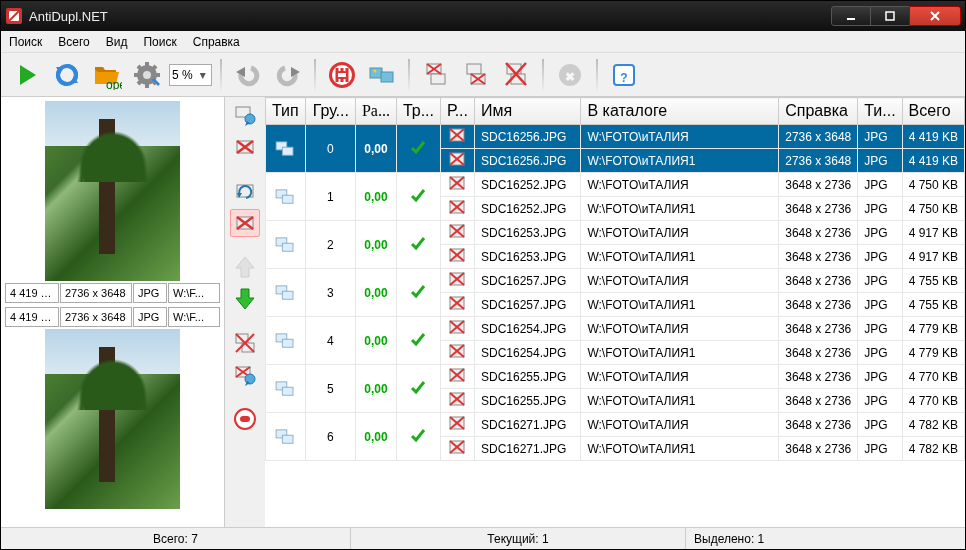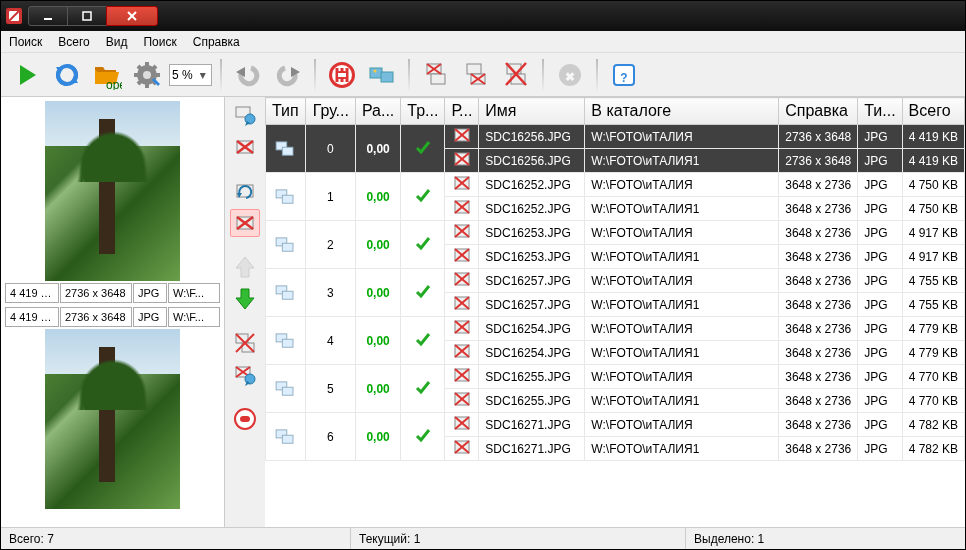--- a/index.html
+++ b/index.html
@@ -44,44 +44,45 @@
 .action-strip { width: 40px; display:flex; flex-direction:column; align-items:center; padding:4px 0; gap:4px; background:#f0f0f0;}
 .action-strip .abtn { width:30px; height:28px; display:flex; align-items:center; justify-content:center; border:1px solid transparent; border-radius:2px; cursor:pointer;}
 .action-strip .abtn.hl { background:#ffd8d8; border-color:#f99;}
 .action-strip .spacer { height:8px;}
 
 
 .table-area { flex:1; overflow:auto; position:relative;}
 table { border-collapse: collapse; width: 100%; }
 th { background: linear-gradient(#fdfdfd,#ececec); border:1px solid #ccc; padding: 4px 6px; text-align:left; font-weight:normal; font-size:16px; position:sticky; top:0; white-space:nowrap; overflow:hidden;}
 td { border:1px solid #e7e7e7; padding: 2px 6px; font-size:12px; white-space:nowrap; overflow:hidden;}
-tr.selected td { background:#404040; color:#fff; }
+tr.selected td { background:#0369a1; color:#fff; }
 tr.selected .diff { color:#fff !important;}
 .diff-green { color:#0a0; font-weight:bold;}
 .diff-sel { font-weight:bold;}
 .icon-cell { text-align:center; padding:2px 2px;}
 .thumb-icon { width:20px; height:16px; display:inline-block; vertical-align:middle;}
 
 
 .statusbar { position:absolute; bottom:0; left:0; right:0; height:22px; background:#f0f0f0; border-top:1px solid #ccc; display:flex; align-items:center; font-size:12px;}
-.statusbar .seg { padding:0 8px; border-right:1px solid #ccc; height:100%; display:flex; align-items:center;}
+.statusbar .seg { padding:0 8px; border-right:1px solid #ccc; height:100%; display:flex; align-items:center;justify-content:center;}
 .statusbar .seg:first-child { width:350px;}
 .statusbar .seg:nth-child(2) { width:335px;} .g-green{fill:#2a2;} .g-blue{fill:#38d;} .g-gray{fill:#888;} .g-orange{fill:#e90;}
 </style>
 </head>
 <body>
 
 <div class="titlebar">
   <span class="app-icon">
     <svg viewBox="0 0 18 18">
         <rect x="1" y="1" width="16" height="16" fill="#c33" rx="2"></rect>
         <rect x="4" y="4" width="10" height="10" fill="#fff" rx="1"></rect>
         <line x1="3" y1="15" x2="15" y2="3" stroke="#c33" stroke-width="2"></line>
       </svg>
   </span>
+  <span class="title">AntiDupl.NET</span>
   <div class="win-controls">
     <div class="win-btn min">
         <svg width="12" height="12">
           <line x1="2" y1="9" x2="10" y2="9" stroke="#fff" stroke-width="2"></line>
         </svg>
       </div>
     <div class="win-btn">
         <svg width="12" height="12">
           <rect x="2" y="2" width="8" height="8" fill="none" stroke="#fff" stroke-width="1.5"></rect>
         </svg>
@@ -318,21 +319,21 @@
         </svg>
       </div>
   </div>
 
   <div class="table-area">
     <table>
       <thead>
           <tr id="headrow">
             <th style="width: 38px;">Тип</th>
             <th style="width: 38px; padding-left: 7px;">Гру...</th>
-            <th style="width: 40px;">Ра...</th>
+            <th style="width: 40px; font-family: Liberation Serif, serif;">Ра...</th>
             <th style="width: 30px;">Тр...</th>
             <th style="width: 28px;">Р...</th>
             <th style="width: 110px;">Имя</th>
             <th style="width: 232px;">В каталоге</th>
             <th style="width: 78px;">Справка</th>
             <th style="width: 36px;">Ти...</th>
             <th style="width: 60px;">Всего</th>
           </tr>
         </thead>
       <tbody id="tbody">

